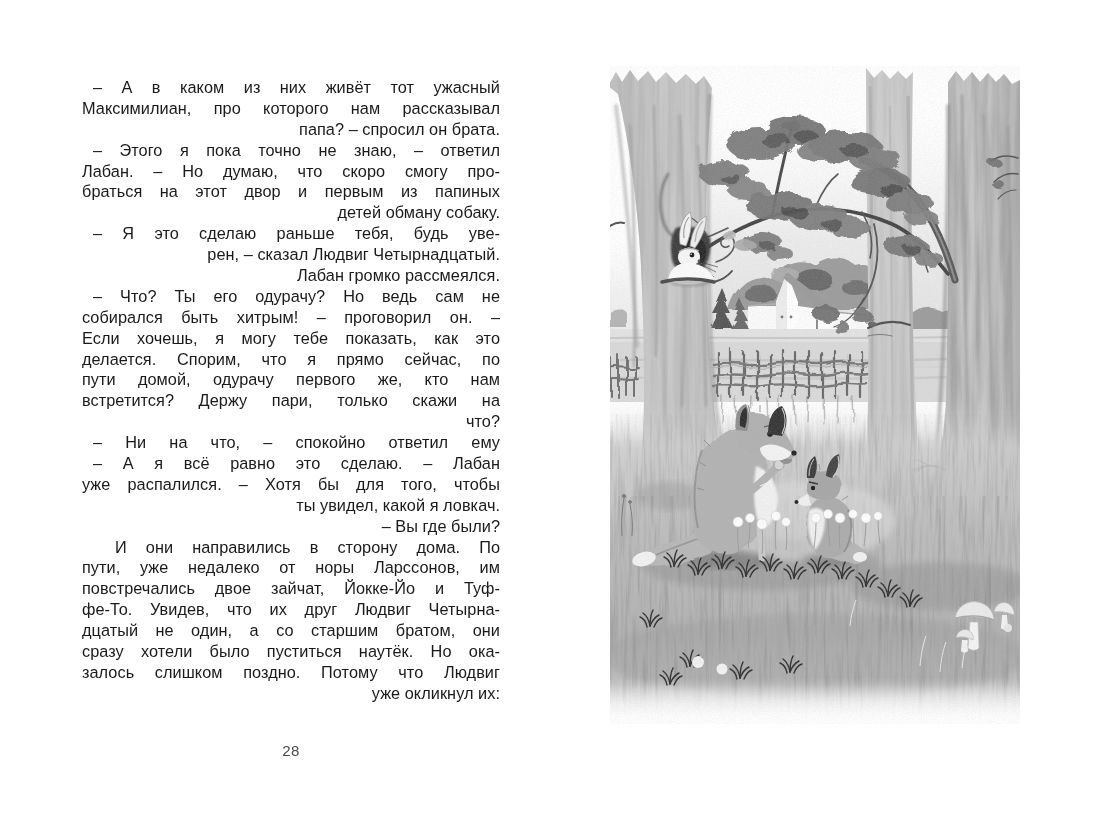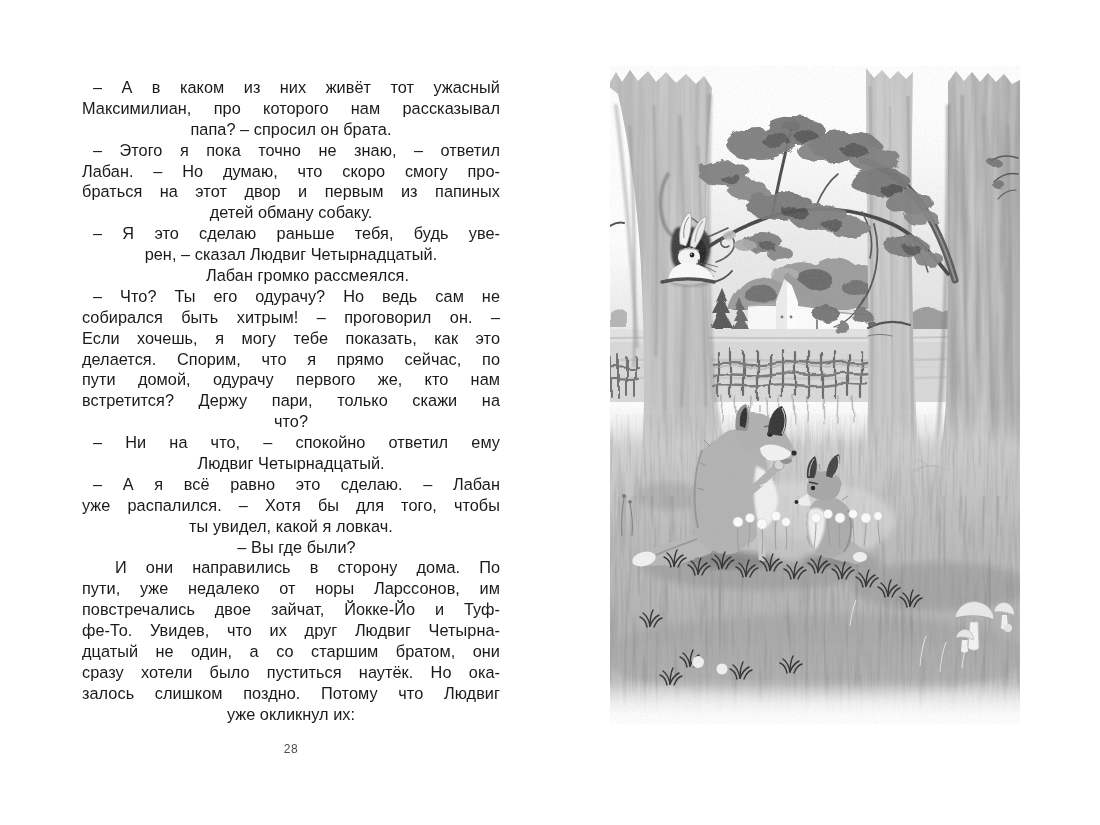--- a/index.html
+++ b/index.html
@@ -7,25 +7,25 @@
        font-family:"Liberation Sans","DejaVu Sans",sans-serif;color:#1a1a1a;}
   .spread{position:absolute;inset:0;background:#ffffff;}
   .page{position:absolute;top:0;bottom:0;}
   .page-left{left:0;width:550px;}
   .page-right{left:550px;width:550px;}
   .text-col{position:absolute;left:82px;top:77px;width:418px;}
   .para{margin:0;}
   .line{font-size:16.3px;line-height:20.9px;height:20.9px;white-space:normal;
         letter-spacing:.05px;}
   .line.fill{text-align:justify;text-align-last:justify;-moz-text-align-last:justify;}
-  .line.last{text-align:center;}
+  .line.last{text-align:right;}
   .line.indent{text-indent:33px;}
   .line.indent.dash{text-indent:11px;}
   .page-number{position:absolute;left:82px;top:742px;width:418px;text-align:center;
-        font-size:12px;color:#4d4d4d;letter-spacing:.5px;}
+        font-size:15px;color:#4d4d4d;letter-spacing:.5px;}
   .illustration{position:absolute;left:60px;top:66px;width:410px;height:658px;margin:0;}
   .illustration svg{display:block;width:410px;height:658px;}
 </style>
 </head>
 <body>
 
 <div class="spread">
 
   <div class="page page-left">
     <div class="text-col" id="text-col">
@@ -51,21 +51,20 @@
           <div class="line fill indent dash">– Что? Ты его одурачу? Но ведь сам не</div>
           <div class="line fill">собирался быть хитрым! – проговорил он. –</div>
           <div class="line fill">Если хочешь, я могу тебе показать, как это</div>
           <div class="line fill">делается. Спорим, что я прямо сейчас, по</div>
           <div class="line fill">пути домой, одурачу первого же, кто нам</div>
           <div class="line fill">встретится? Держу пари, только скажи на</div>
           <div class="line last">что?</div>
         </div>
         <div class="para">
           <div class="line fill indent dash">– Ни на что, – спокойно ответил ему</div>
-          <div class="line last">Людвиг Четырнадцатый.</div>
         </div>
         <div class="para">
           <div class="line fill indent dash">– А я всё равно это сделаю. – Лабан</div>
           <div class="line fill">уже распалился. – Хотя бы для того, чтобы</div>
           <div class="line last">ты увидел, какой я ловкач.</div>
         </div>
         <div class="para">
           <div class="line last indent dash">– Вы где были?</div>
         </div>
         <div class="para">

